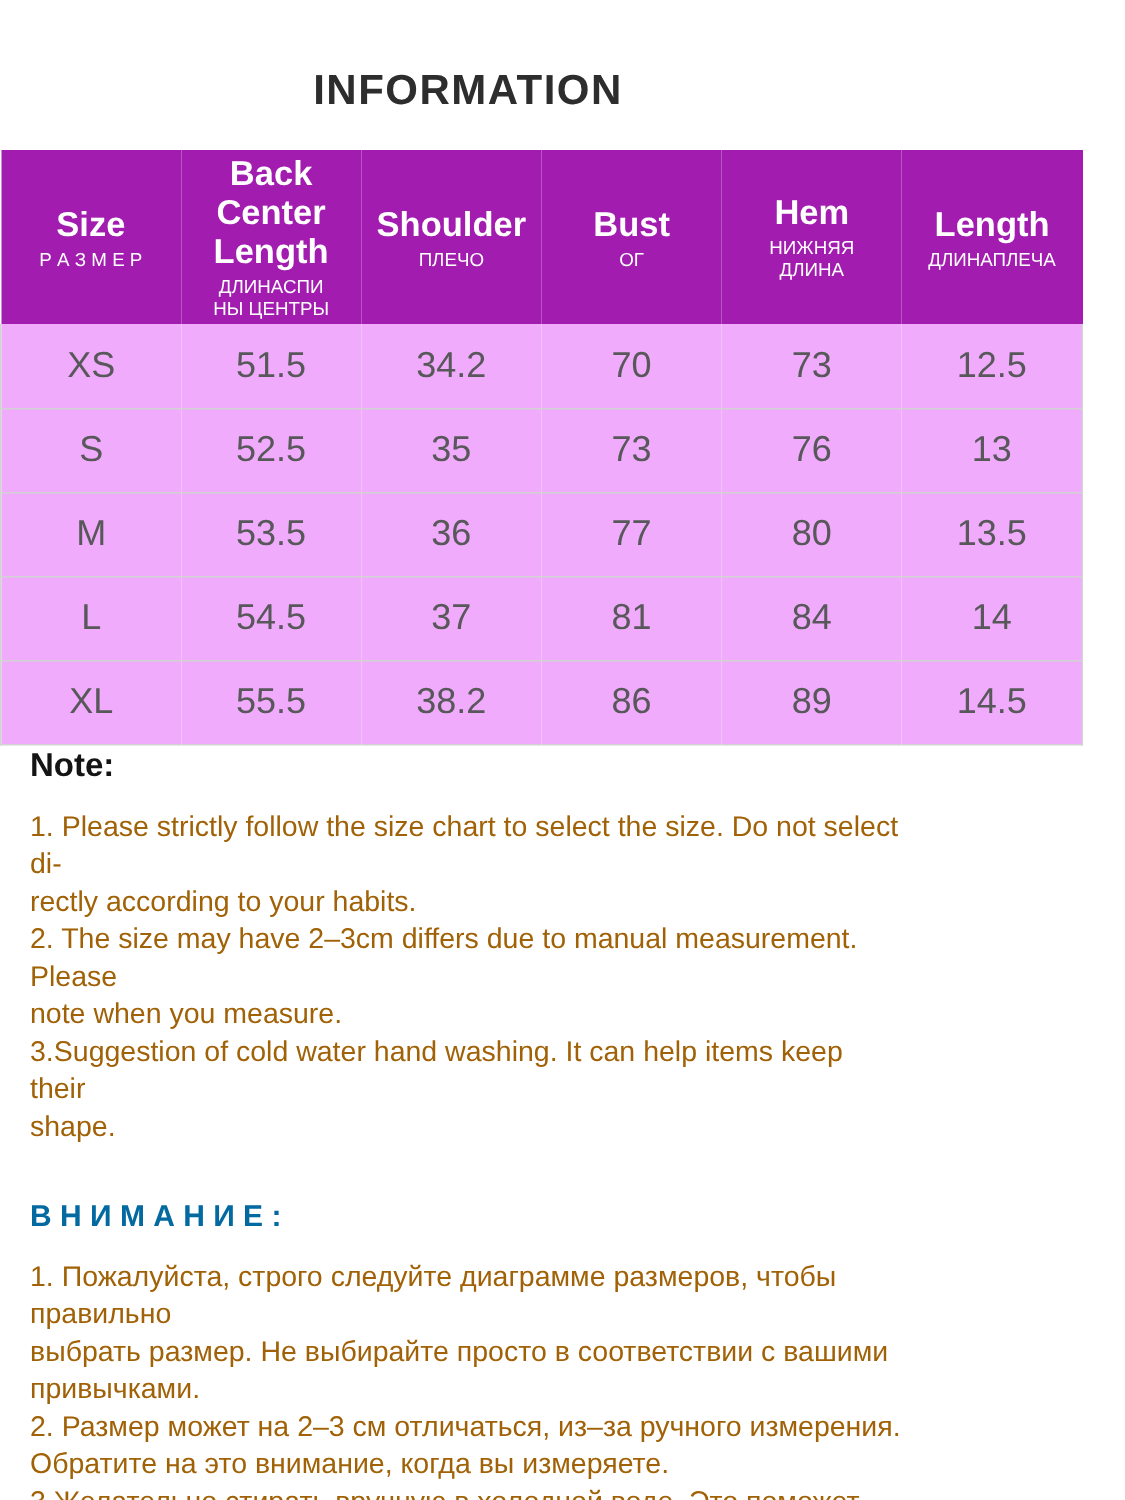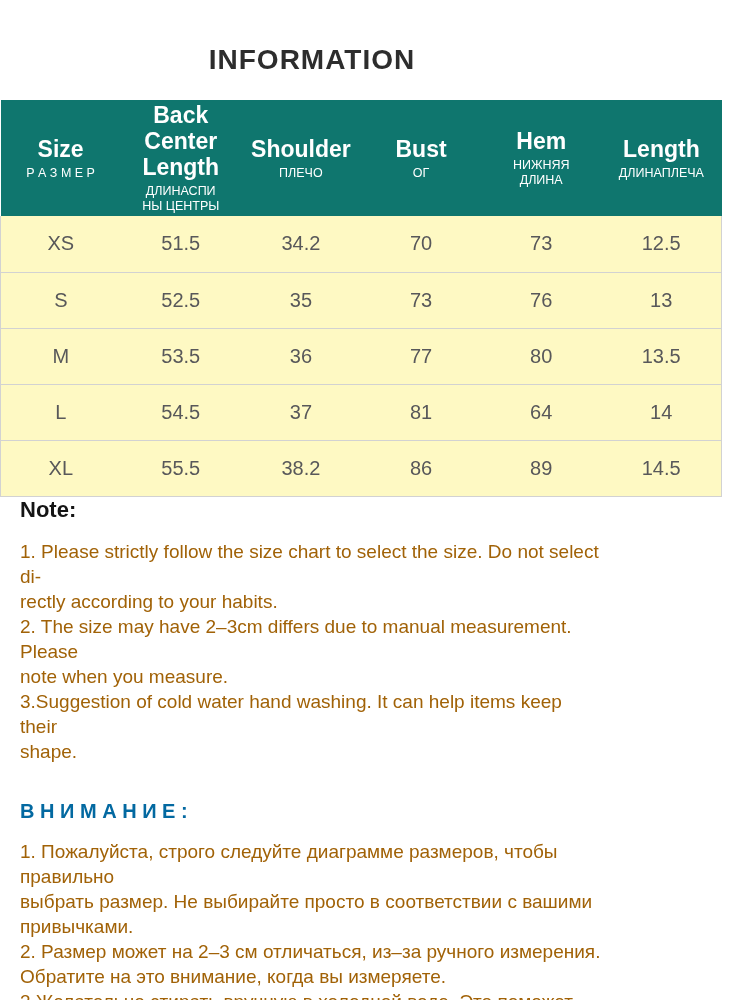--- a/index.html
+++ b/index.html
@@ -22,21 +22,21 @@
     padding-top: 44px;
   }
 
   table.size-chart {
     width: 722px;
     margin: 24px auto 0 auto;
     border-collapse: collapse;
     table-layout: fixed;
   }
   table.size-chart thead th {
-    background: #0f766e;
+    background: #a21caf;
     color: #ffffff;
     height: 88px;
     vertical-align: middle;
     text-align: center;
     font-weight: 600;
     padding: 2px 0;
   }
   .col-en {
     font-size: 23px;
     line-height: 26px;
@@ -47,24 +47,24 @@
     font-size: 12.5px;
     line-height: 15px;
     font-weight: 400;
     margin-top: 4px;
     white-space: pre-line;
   }
   table.size-chart tbody td {
     height: 56px;
     text-align: center;
     vertical-align: middle;
-    font-size: 20px;
+    font-size: 24px;
     color: #58585a;
     border-bottom: 1px solid #d2d2d2;
-    background: #fef9c3;
+    background: #f0abfc;
   }
   table.size-chart tbody td:first-child { border-left: 1px solid #d2d2d2; }
   table.size-chart tbody td:last-child { border-right: 1px solid #d2d2d2; }
 
   .notes {
     padding: 0 20px;
   }
   .note-heading-en {
     font-size: 22px;
     font-weight: 700;
@@ -146,21 +146,21 @@
         <td>36</td>
         <td>77</td>
         <td>80</td>
         <td>13.5</td>
       </tr>
       <tr>
         <td>L</td>
         <td>54.5</td>
         <td>37</td>
         <td>81</td>
-        <td>64</td>
+        <td>84</td>
         <td>14</td>
       </tr>
       <tr>
         <td>XL</td>
         <td>55.5</td>
         <td>38.2</td>
         <td>86</td>
         <td>89</td>
         <td>14.5</td>
       </tr>

